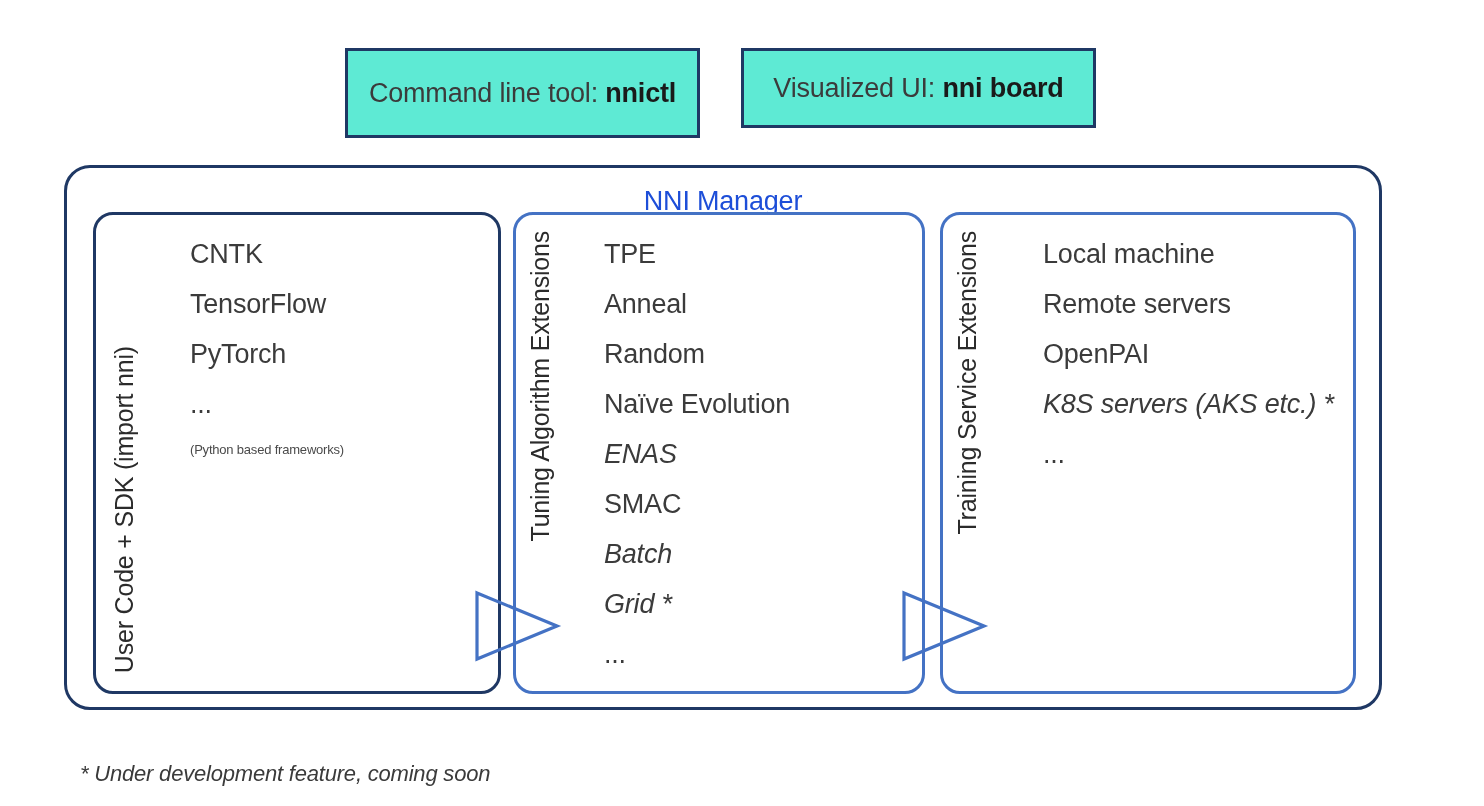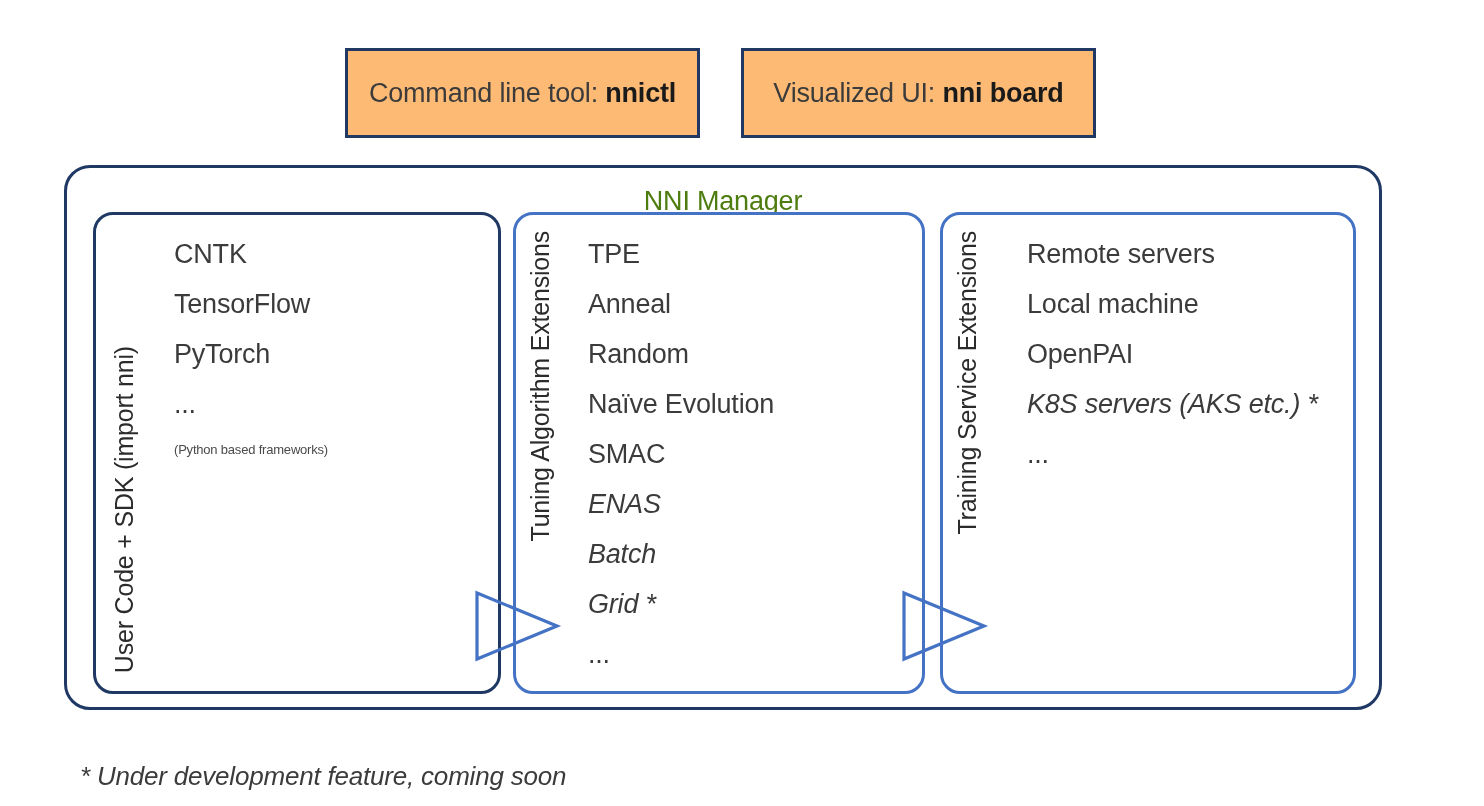--- a/index.html
+++ b/index.html
@@ -14,39 +14,39 @@
     overflow: hidden;
     font-family: "Liberation Sans", sans-serif;
     color: #262626;
     -webkit-font-smoothing: antialiased;
   }
 
   
   .top-box {
     position: absolute;
     border: 3px solid #1F3864;
-    background: #fdba74;
+    background: #5eead4;
     display: flex;
     align-items: center;
     justify-content: center;
     box-sizing: border-box;
   }
   .top-box .txt {
     font-size: 27px;
     font-weight: 300;
     color: #3B3B3B;
     white-space: nowrap;
     letter-spacing: -0.2px;
   }
   .top-box .txt b {
     font-weight: 700;
     color: #1a1a1a;
   }
   #cli-box   { left: 345px; top: 48px;  width: 355px; height: 90px; }
-  #ui-box    { left: 741px; top: 48px;  width: 355px; height: 90px; }
+  #ui-box    { left: 741px; top: 48px;  width: 355px; height: 80px; }
 
   
   #nni-container {
     position: absolute;
     left: 64px;
     top: 165px;
     width: 1318px;
     height: 545px;
     border: 3px solid #1F3864;
     border-radius: 26px;
@@ -54,21 +54,21 @@
     background: #ffffff;
   }
   #nni-title {
     position: absolute;
     left: 0;
     top: 18px;
     width: 100%;
     text-align: center;
     font-size: 27px;
     font-weight: 300;
-    color: #4d7c0f;
+    color: #1d4ed8;
     letter-spacing: -0.2px;
   }
 
   
   .panel {
     position: absolute;
     top: 212px;
     height: 482px;
     border-radius: 20px;
     box-sizing: border-box;
@@ -102,41 +102,42 @@
   #panel-tuning .items   { left: 72px; }
   #panel-training .items { left: 84px; }
 
   .item {
     font-size: 27px;
     font-weight: 300;
     color: #3B3B3B;
     line-height: 50px;
     white-space: nowrap;
     letter-spacing: -0.2px;
+    margin-left: 16px;
   }
   .item.italic { font-style: italic; }
   .item.small  { font-size: 13px; line-height: 42px; color: #4a4a4a; }
   .item.dots   { font-size: 27px; }
 
   
   .arrow {
     position: absolute;
     width: 86px;
     height: 72px;
     overflow: visible;
   }
   #arrow-1 { left: 474px; top: 590px; }
   #arrow-2 { left: 901px; top: 590px; }
 
   
   #footnote {
     position: absolute;
     left: 80px;
     top: 761px;
-    font-size: 26px;
+    font-size: 22px;
     font-weight: 300;
     font-style: italic;
     color: #3B3B3B;
     white-space: nowrap;
     letter-spacing: -0.2px;
   }
 </style>
 </head>
 <body>
 
@@ -167,33 +168,33 @@
   </div>
 </div>
 
 <div class="panel" id="panel-tuning">
   <div class="vlabel">Tuning Algorithm Extensions</div>
   <div class="items">
     <div class="item">TPE</div>
     <div class="item">Anneal</div>
     <div class="item">Random</div>
     <div class="item">Naïve Evolution</div>
+    <div class="item italic">ENAS</div>
     <div class="item">SMAC</div>
-    <div class="item italic">ENAS</div>
     <div class="item italic">Batch</div>
     <div class="item italic">Grid *</div>
     <div class="item dots">...</div>
   </div>
 </div>
 
 <div class="panel" id="panel-training">
   <div class="vlabel">Training Service Extensions</div>
   <div class="items">
+    <div class="item">Local machine</div>
     <div class="item">Remote servers</div>
-    <div class="item">Local machine</div>
     <div class="item">OpenPAI</div>
     <div class="item italic">K8S servers (AKS etc.) *</div>
     <div class="item dots">...</div>
   </div>
 </div>
 
 <svg class="arrow" id="arrow-1" viewBox="0 0 86 72">
   <polygon points="3,3 83,36 3,69" fill="none" stroke="#4472C4" stroke-width="3.2" stroke-linejoin="miter"></polygon>
 </svg>
 

